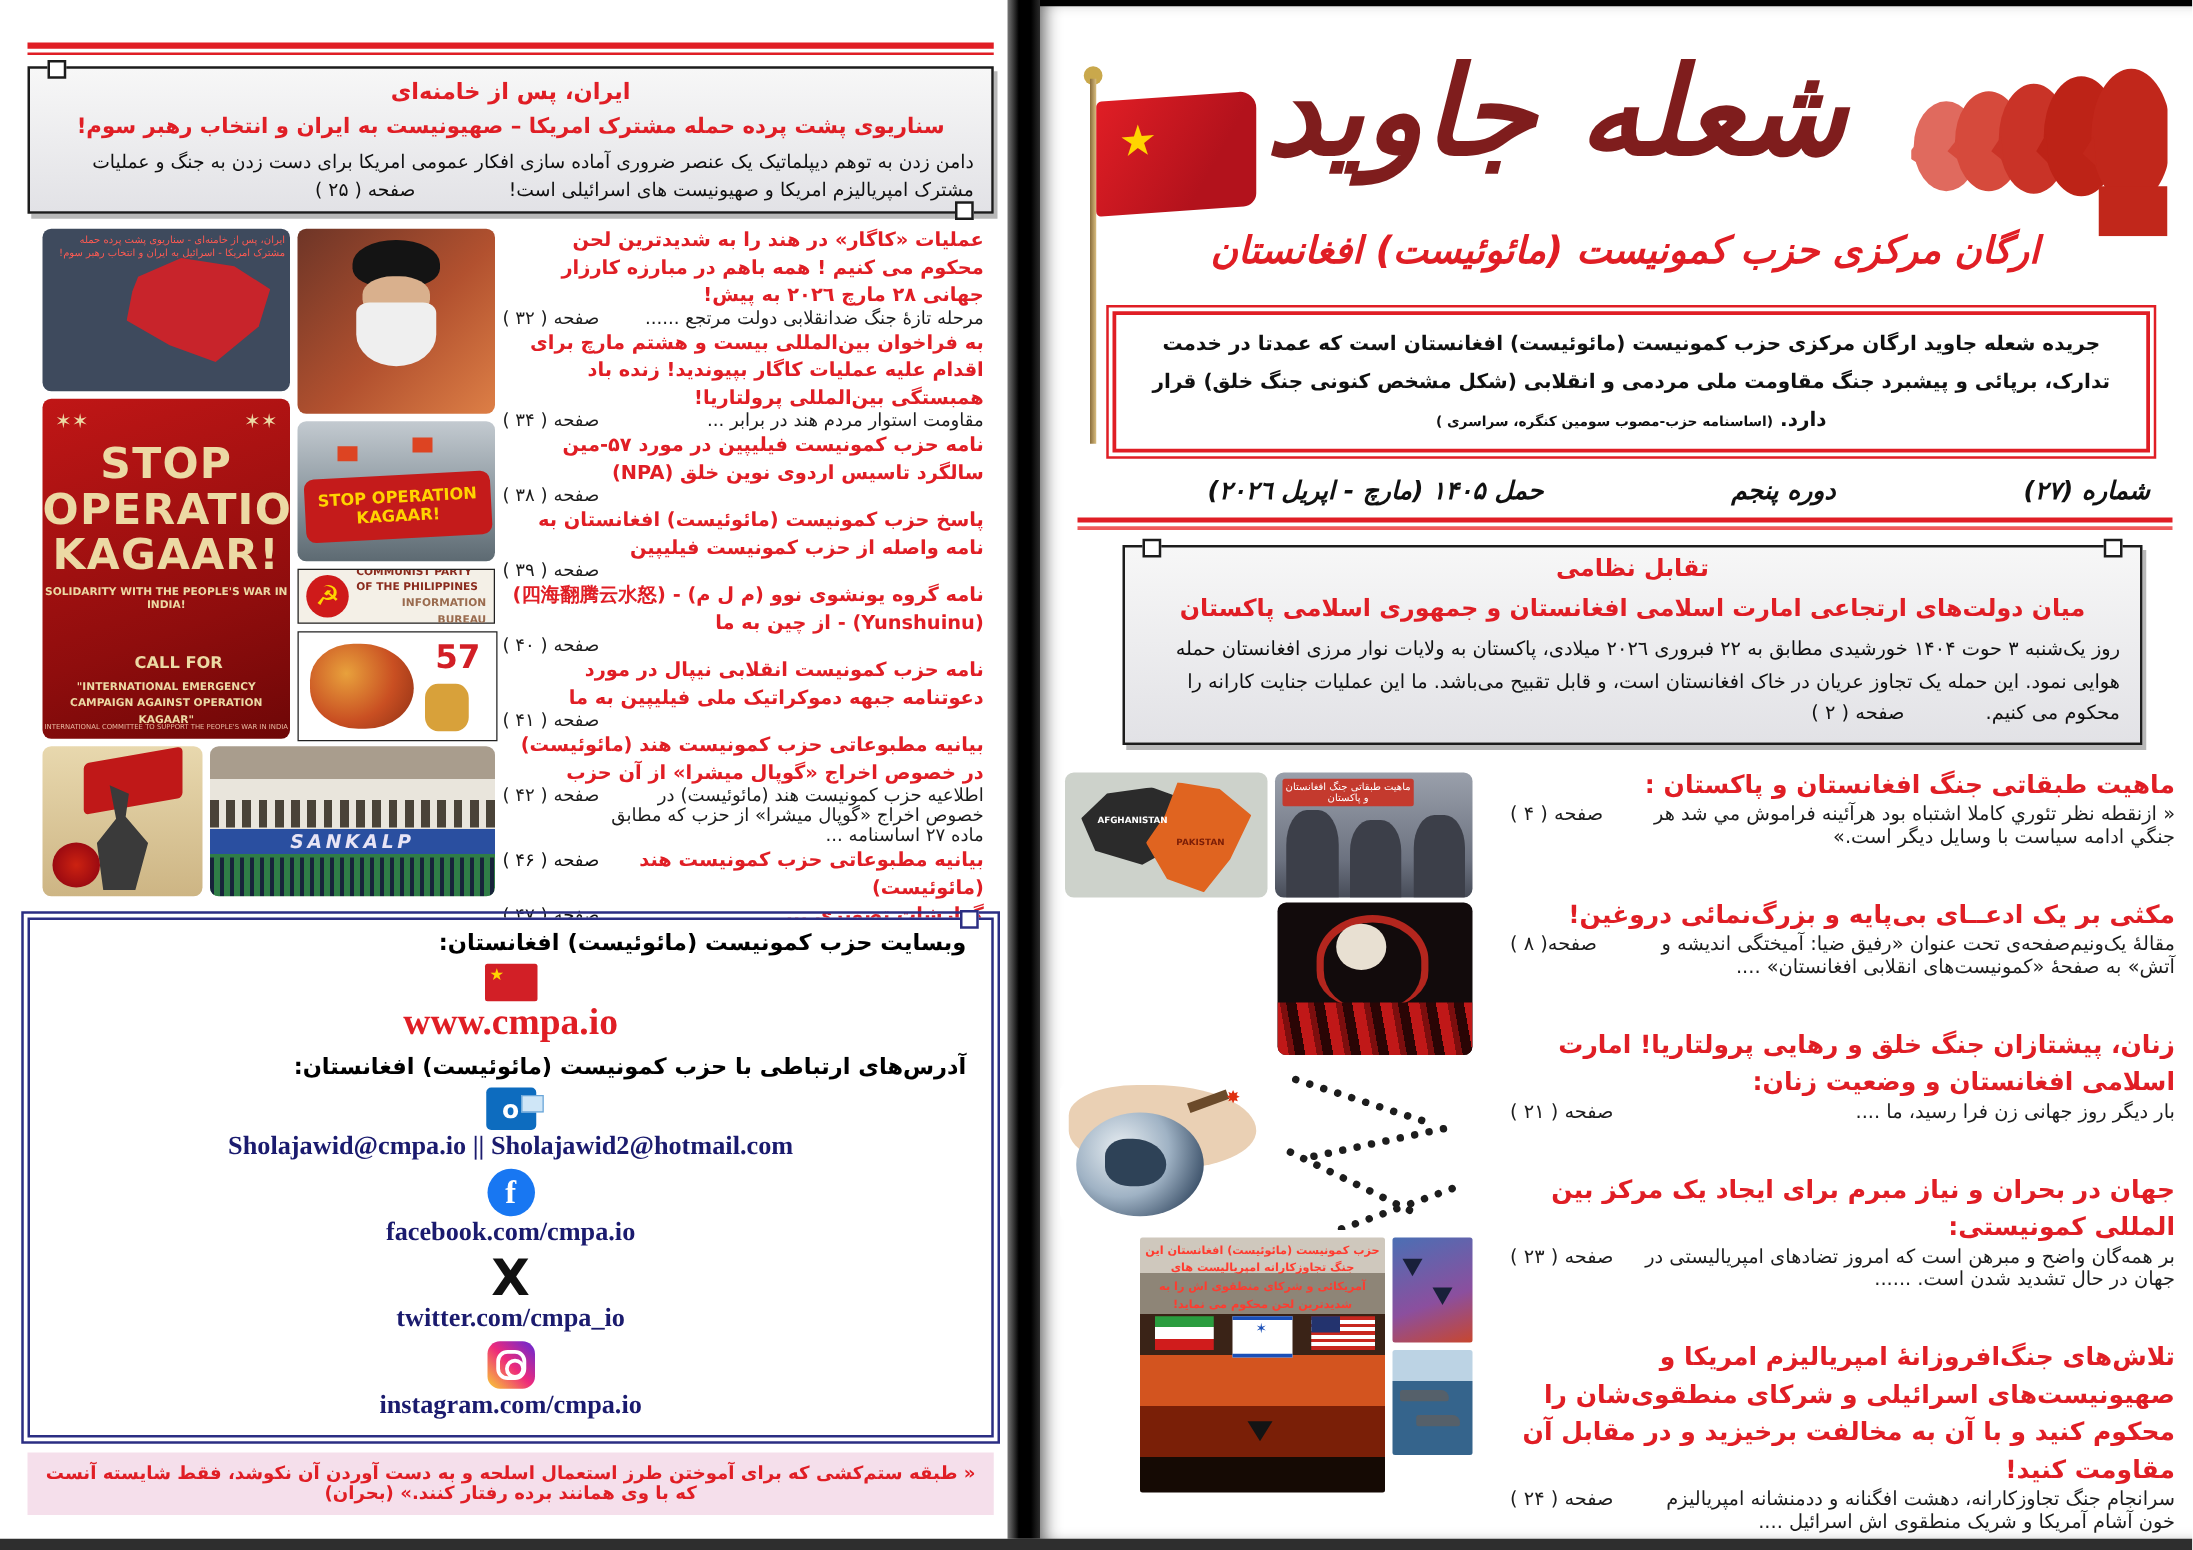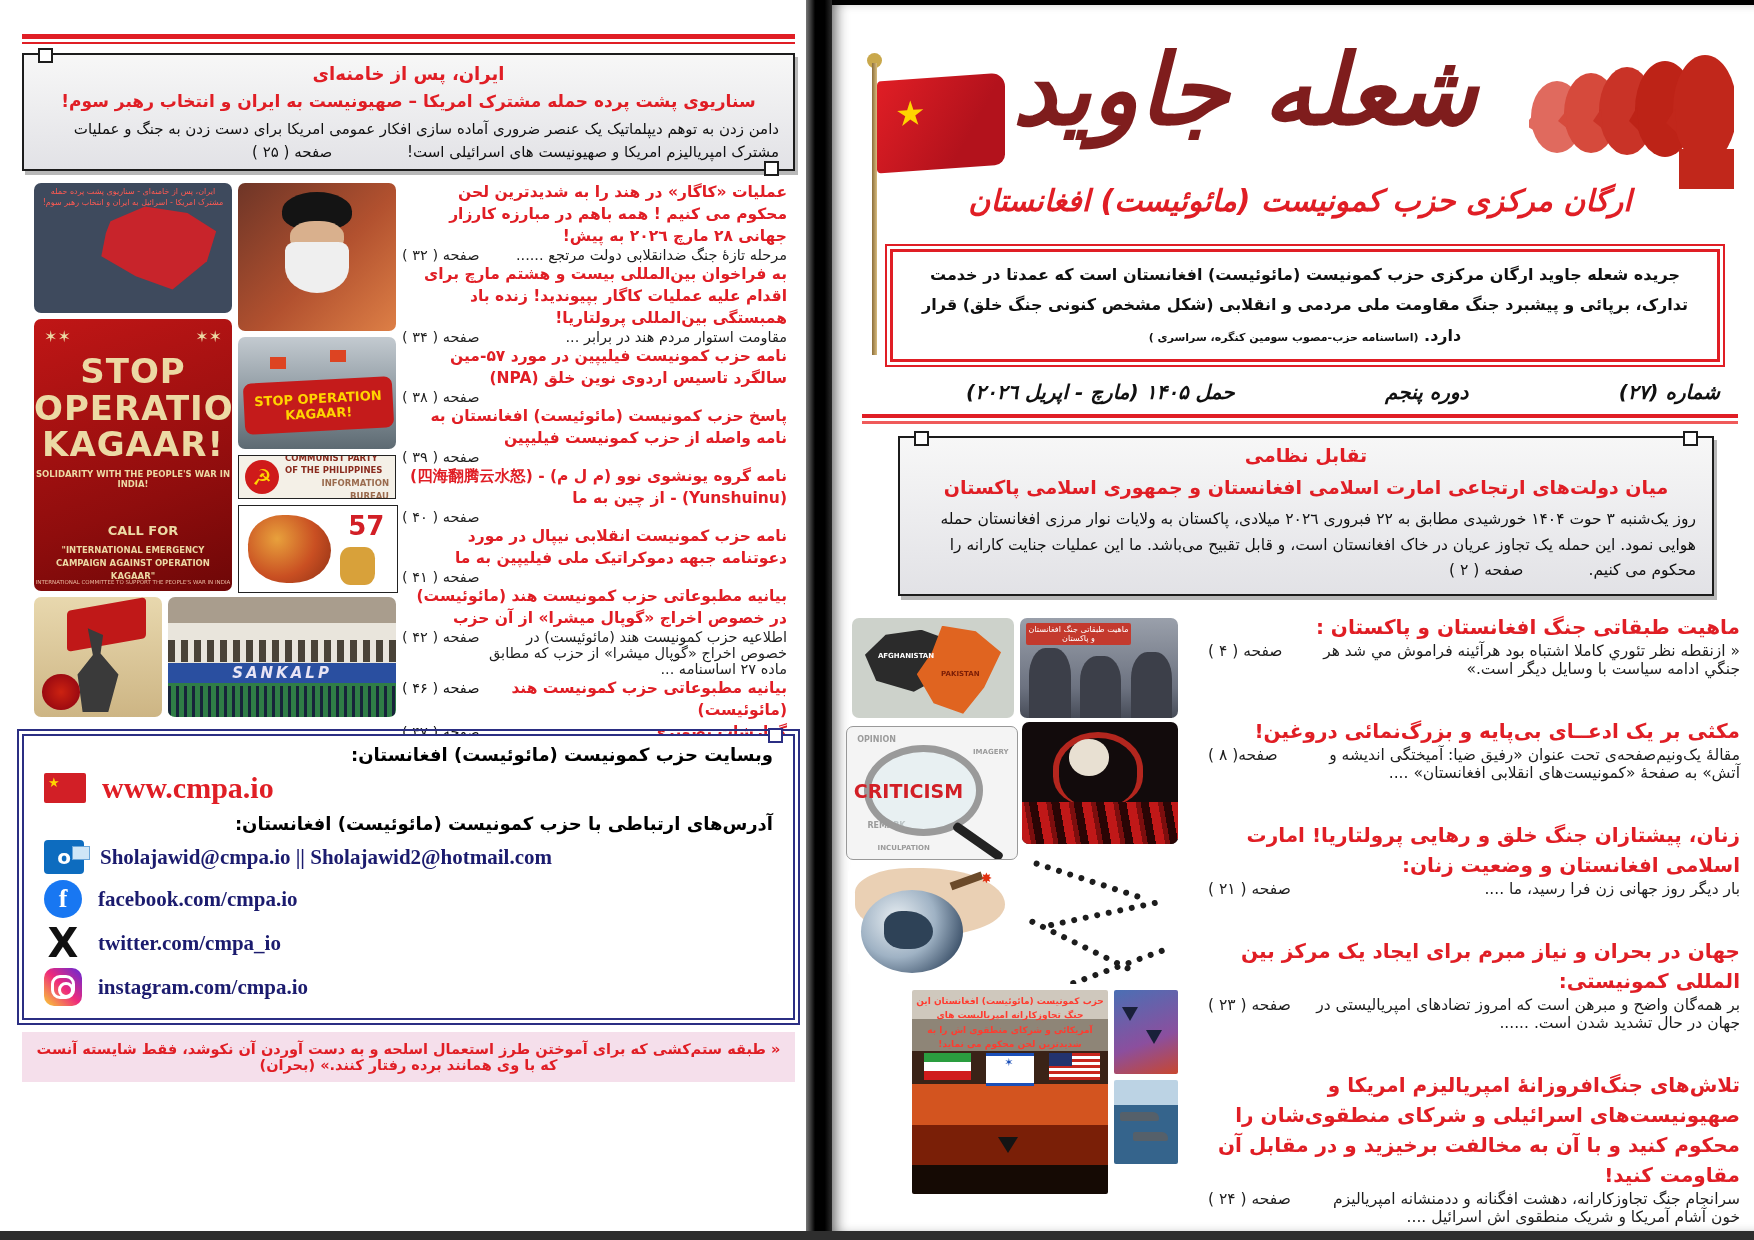--- a/index.html
+++ b/index.html
@@ -27,21 +27,21 @@
   .lp-header .pageref{margin:0 70px 0 0;}
   .lp-main{display:flex;direction:ltr;margin-top:8px;height:545px;}
   .lp-imgs{position:relative;width:378px;flex:none;}
   .lp-arts{flex:1;direction:rtl;padding:2px 8px 0 2px;display:flex;flex-direction:column;
            justify-content:space-between;font-size:14.5px;}
   .lp-arts .art-h{font-size:15.5px;}
   
   .contact{margin-top:10px;border:2px solid #2b2e83;outline:2px solid #2b2e83;outline-offset:3px;
            padding:8px 20px 10px;direction:rtl;position:relative;background:#fff;}
   .contact .lbl{font-weight:bold;font-size:18px;color:#000;text-align:right;}
-  .contact-row{display:flex;direction:ltr;align-items:center;gap:16px;margin:6px 0 2px 0;}
+  .contact-row{display:flex;direction:ltr;align-items:center;gap:0;margin:6px 0 2px 0;flex-direction:column;}
   .url{font-family:"Liberation Serif","DejaVu Serif",serif;font-weight:bold;color:#1b1b6e;font-size:21px;}
   .url.web{color:#e01e25;font-size:30px;}
   .icon-flag{width:42px;height:30px;background:#d21f26;position:relative;border-radius:2px;}
   .icon-flag:after{content:"★";position:absolute;left:4px;top:2px;color:#ffd400;font-size:13px;}
   .icon-outlook{width:40px;height:34px;background:#0d6cbf;border-radius:4px;color:#fff;font-weight:bold;
                 display:flex;align-items:center;justify-content:center;font-size:20px;position:relative;}
   .icon-outlook:after{content:"";position:absolute;right:-6px;top:6px;width:16px;height:12px;background:#cfe6f7;
                 border:1px solid #6aa5d8;}
   .icon-fb{width:38px;height:38px;border-radius:50%;background:#1877f2;color:#fff;font-weight:bold;
            display:flex;align-items:center;justify-content:center;font-size:26px;font-family:"Liberation Serif",serif;}
@@ -79,21 +79,21 @@
   .rp-main{display:flex;direction:ltr;margin-top:12px;height:618px;}
   .rp-imgs{position:relative;width:340px;flex:none;}
   .rp-arts{flex:1;direction:rtl;padding:4px 14px 0 22px;display:flex;flex-direction:column;
            justify-content:space-between;font-size:15.5px;}
   .rp-arts .art-h{font-size:20px;line-height:1.5;}
   .rp-redline{margin:10px 10px 0 104px;border-top:4px solid #e01e25;border-bottom:3px solid #ef5a5a;height:3px;}
   
   .iran-map{background:#3e4a5d;}
   .iran-map .blob{position:absolute;left:34%;top:18%;width:58%;height:64%;background:#c8242b;
                   clip-path:polygon(8% 18%,38% 0,75% 8%,100% 30%,92% 66%,62% 100%,30% 84%,0 60%,4% 32%);}
-  .iran-map .cap{position:absolute;left:0;right:0;top:3px;color:#ff5a52;font-size:8px;text-align:center;direction:rtl;line-height:1.4;padding:0 4px;}
+  .iran-map .cap{position:absolute;left:0;right:0;top:3px;color:#ff5a52;font-size:8px;text-align:right;direction:rtl;line-height:1.4;padding:0 4px;}
   .khamenei{background:linear-gradient(135deg,#6e3527,#b2512f 55%,#dd7f46);}
   .khamenei .turban{position:absolute;left:28%;top:6%;width:44%;height:26%;background:#141414;border-radius:50% 50% 40% 40%;}
   .khamenei .face{position:absolute;left:33%;top:26%;width:34%;height:22%;background:#d9b08d;border-radius:45%;}
   .khamenei .beard{position:absolute;left:30%;top:40%;width:40%;height:34%;background:#efefef;border-radius:20% 20% 60% 60%;}
   .kagaar{background:linear-gradient(160deg,#c01616,#8f0d0d 65%,#6e0707);color:#ecd9a4;text-align:center;}
   .kagaar .star{position:absolute;top:8px;color:#ecd9a4;font-size:16px;}
   .kagaar .big{font-weight:bold;font-size:34px;letter-spacing:1px;line-height:1.08;}
   .kagaar .sub{font-size:8.5px;font-weight:bold;margin-top:6px;}
   .kagaar .call{font-size:13px;font-weight:bold;margin-top:34px;padding-left:20px;}
   .kagaar .call2{font-size:8.5px;font-weight:bold;margin-top:6px;padding:0 10px;line-height:1.5;}
@@ -401,29 +401,20 @@
           <div class="l2">PAKISTAN</div>
         </div>
 
         <div class="ph taliban" style="left:174px;top:10px;width:158px;height:100px;">
           <div class="bar">ماهیت طبقاتی جنگ افغانستان و پاکستان</div>
           <div class="f" style="left:6%;"></div>
           <div class="f" style="left:38%;height:62%;"></div>
           <div class="f" style="left:70%;height:66%;"></div>
         </div>
 
-        <div class="ph criticism" style="left:0;top:118px;width:170px;height:132px;">
-          <div class="w" style="left:6%;top:6%;font-size:8px;">OPINION</div>
-          <div class="w" style="right:5%;top:16%;font-size:7px;">IMAGERY</div>
-          <div class="w" style="left:12%;bottom:22%;font-size:8px;">REMARK</div>
-          <div class="w" style="left:18%;bottom:5%;font-size:7px;">INCULPATION</div>
-          <div class="lens"></div>
-          <div class="handle"></div>
-          <div class="main">CRITICISM</div>
-        </div>
 
         <div class="ph women" style="left:176px;top:114px;width:156px;height:122px;">
           <div class="veil"></div>
           <div class="face"></div>
           <div class="flags"></div>
         </div>
 
         <div class="ph globe" style="left:2px;top:258px;width:164px;height:112px;">
           <div class="hand"></div>
           <div class="ball"></div>

